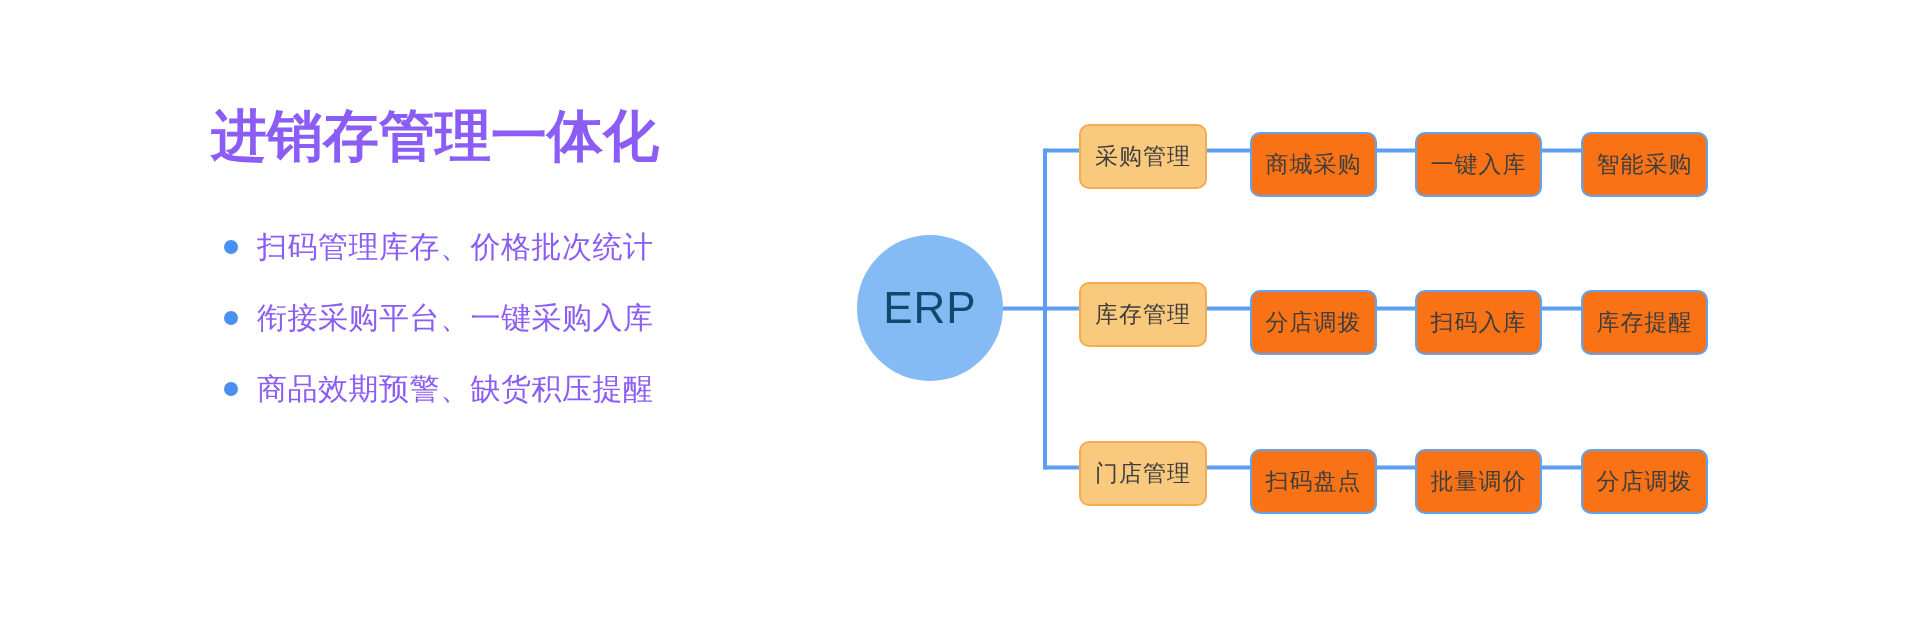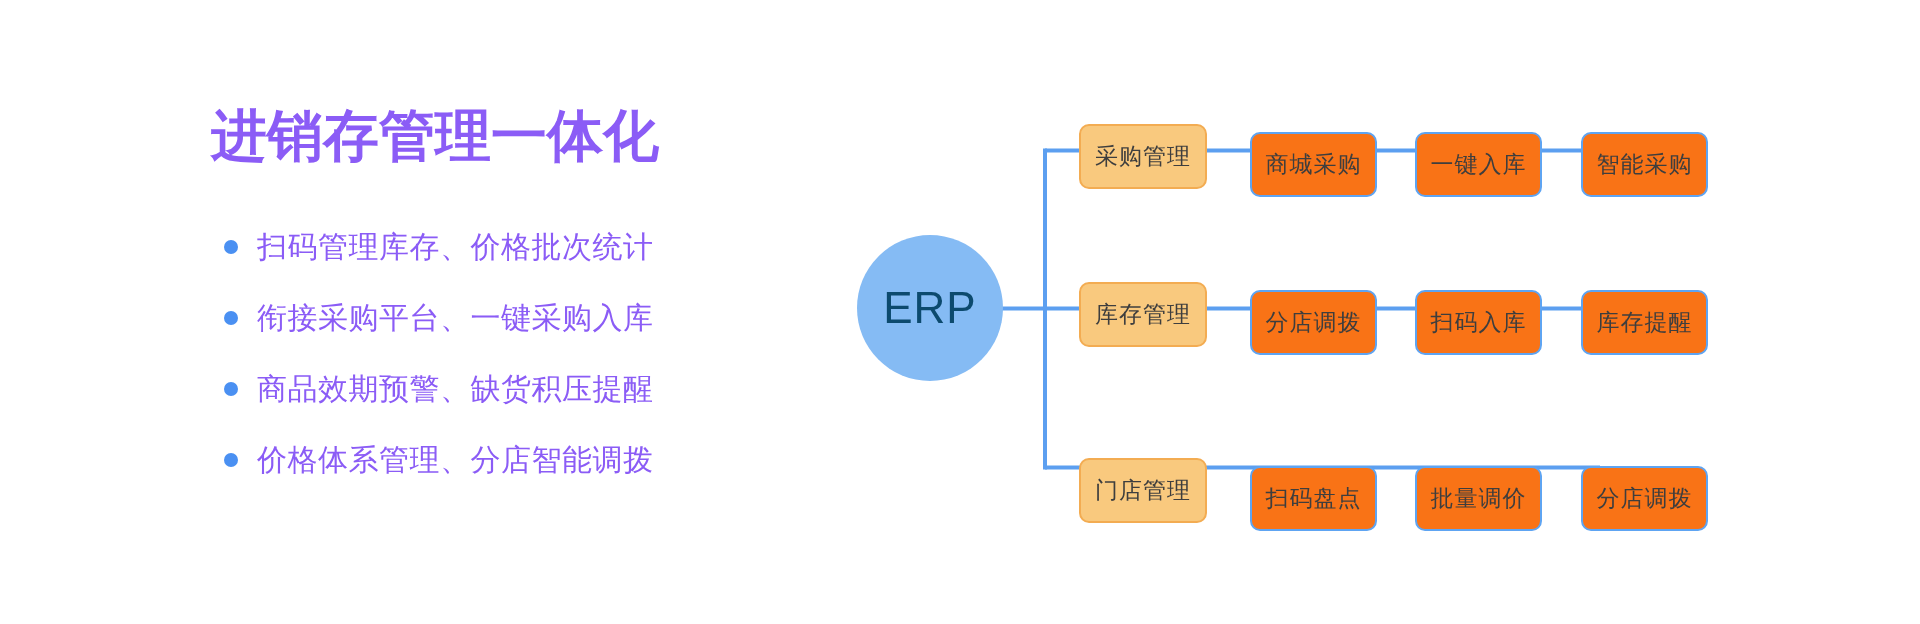--- a/index.html
+++ b/index.html
@@ -36,21 +36,21 @@
 
   .node {
     position: absolute; height: 65px; width: 127px; z-index: 2;
     border-radius: 10px; display: flex; align-items: center; justify-content: center;
     font-size: 23px; color: #3e3e3e; letter-spacing: 1px; white-space: nowrap;
   }
   .node.parent { background: #f9c97e; border: 2px solid #f3ac52; width: 128px; }
   .node.child  { background: #f97316; border: 2px solid #5ea4f2; margin-top: 8px; }
 
   
-  .r1 { top: 124px; } .r2 { top: 282px; } .r3 { top: 458px; }
+  .r1 { top: 124px; } .r2 { top: 282px; } .r3 { top: 441px; }
   
   .cp { left: 1079px; } .c1 { left: 1250px; } .c2 { left: 1415px; } .c3 { left: 1581px; }
 </style>
 </head>
 <body>
 
 <div class="stage">
 
   <h1 class="title">进销存管理一体化</h1>
 
@@ -59,24 +59,20 @@
       <span class="bullet-dot"></span>
       <span class="feature-text">扫码管理库存、价格批次统计</span>
     </li>
     <li class="feature-item">
       <span class="bullet-dot"></span>
       <span class="feature-text">衔接采购平台、一键采购入库</span>
     </li>
     <li class="feature-item">
       <span class="bullet-dot"></span>
       <span class="feature-text">商品效期预警、缺货积压提醒</span>
-    </li>
-    <li class="feature-item">
-      <span class="bullet-dot"></span>
-      <span class="feature-text">价格体系管理、分店智能调拨</span>
     </li>
   </ul>
 
   <svg class="connectors" width="1920" height="624" viewBox="0 0 1920 624">
     <g stroke="#5c9ff0" stroke-width="4" fill="none">
       <line x1="930" y1="308.5" x2="1600" y2="308.5"></line>
       <line x1="1045" y1="150.5" x2="1600" y2="150.5"></line>
       <line x1="1045" y1="467.5" x2="1600" y2="467.5"></line>
       <line x1="1045" y1="148.5" x2="1045" y2="469.5"></line>
     </g>

